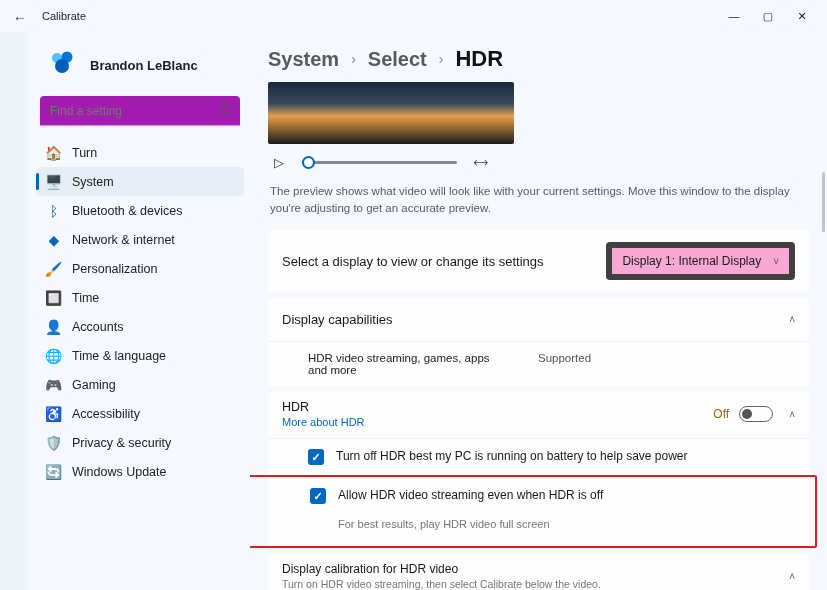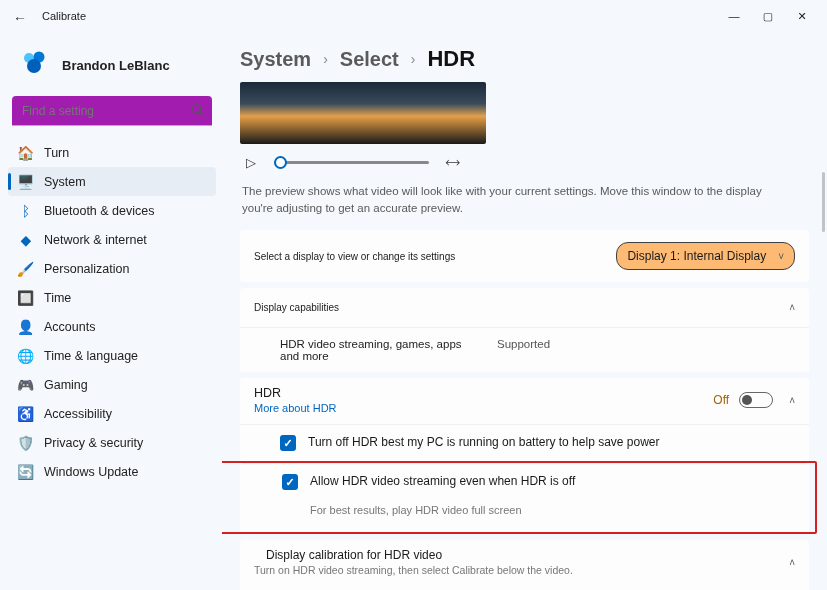--- a/index.html
+++ b/index.html
@@ -16,21 +16,21 @@
     height: 32px;
     display: flex;
     align-items: center;
     padding: 0 8px;
     background: #f5f8fc;
   }
   .titlebar .back { width: 24px; text-align: center; font-size: 14px; color: #333; cursor: pointer; }
   .titlebar .title { margin-left: 10px; font-size: 11px; color: #222; }
   .titlebar .spacer { flex: 1; }
   .win-btn { width: 34px; height: 26px; display:flex; align-items:center; justify-content:center; font-size:11px; color:#222; cursor:pointer; }
-  .app { display:flex; height: calc(590px - 32px); }
+  .app { display:flex; height: calc(590px - 32px); padding-left: 28px; }
   .sidebar { width: 222px; padding: 8px 6px 8px 8px; background: #f5f8fc; }
   .profile { display:flex; align-items:center; gap:10px; padding: 8px 10px 14px 10px; }
   .avatar { width:34px; height:34px; }
   .username { font-size:13px; font-weight:600; color:#222; }
   .search { position:relative; margin: 0 4px 12px 4px; }
   .search input { width:100%; height:30px; border:none; border-bottom:1px solid #eab308; background:#a21caf; padding:0 30px 0 10px; font-size:12px; outline:none; border-radius:4px 4px 0 0;}
   .search .sicon { position:absolute; right:8px; top:7px; color:#555; font-size:13px;}
   .nav { margin-top:6px; }
   .nav-item { display:flex; align-items:center; gap:10px; height:29px; padding:0 10px; border-radius:4px; cursor:pointer; color:#222; font-size:12.5px;}
   .nav-item.active { background:#e7edf4; position:relative;}
@@ -43,40 +43,40 @@
   .breadcrumb .current { color:#111; font-weight:600; font-size:22px;}
   .preview-thumb { width:246px; height:62px; background:linear-gradient(180deg,#1a2a3a 0%,#3a4a5a 35%,#e0a050 55%,#d09040 60%,#1a1a1a 100%); border-radius:2px; overflow:hidden;}
   .player-row { display:flex; align-items:center; gap:18px; padding:10px 6px 6px 6px;}
   .play { font-size:13px; color:#333; cursor:pointer;}
   .slider { flex:0 0 155px; height:3px; background:#888; position:relative; border-radius:2px;}
   .thumb { position:absolute; left:0; top:-5px; width:13px; height:13px; border-radius:50%; border:2px solid #0067c0; background:#fff;}
   .fs { font-size:14px; color:#333; cursor:pointer; transform:rotate(45deg);}
   .hint { font-size:11.5px; color:#5a5a5a; line-height:1.45; padding: 6px 10px 14px 2px; max-width:545px;}
   .card { background:#fdfdfe; border-radius:4px; margin-bottom:6px; }
   .card-row { display:flex; align-items:center; justify-content:space-between; padding:12px 14px; min-height:44px;}
-  .card-label { font-size:10px; color:#1a1a1a;}
-  .select { display:flex; align-items:center; gap:12px; border:1px solid #404040; background:#fdba74; border-radius:12px; padding:6px 10px; font-size:12px; cursor:pointer;}
+  .card-label { font-size:13px; color:#1a1a1a;}
+  .select { display:flex; align-items:center; gap:12px; border:6px solid #404040; background:#f9a8d4; border-radius:4px; padding:6px 10px; font-size:12px; cursor:pointer;}
   .chev { font-size:10px; color:#555;}
   .expander-head { display:flex; align-items:center; justify-content:space-between; padding:14px 14px; cursor:pointer;}
-  .sub { background:#fdfdfe; border-top:1px solid #eef0f3; padding:10px 14px 10px 40px; display:flex; gap:17px; font-size:11.5px;}
+  .sub { background:#fdfdfe; border-top:1px solid #eef0f3; padding:10px 14px 10px 40px; display:flex; gap:30px; font-size:11.5px;}
   .sub .k { color:#222; max-width:200px;}
   .sub .v { color:#555;}
   .hdr-row { display:flex; align-items:center; justify-content:space-between; padding:8px 14px 10px 14px;}
   .hdr-title { font-size:12.5px; color:#1a1a1a;}
   .hdr-link { font-size:11px; color:#0067c0; cursor:pointer; margin-top:2px;}
   .toggle-wrap { display:flex; align-items:center; gap:10px;}
   .toggle { width:34px; height:16px; border-radius:10px; border:1px solid #666; background:#fdfdfe; position:relative; cursor:pointer;}
   .toggle .knob { position:absolute; left:2px; top:2px; width:10px; height:10px; border-radius:50%; background:#555;}
   .check-row { display:flex; align-items:flex-start; gap:12px; padding:10px 14px 10px 40px;}
   .cbox { width:16px; height:16px; border-radius:3px; background:#0067c0; display:flex; align-items:center; justify-content:center; color:#fff; font-size:11px; font-weight:bold; cursor:pointer; flex-shrink:0;}
   .check-text { font-size:12px; color:#1a1a1a;}
   .check-sub { font-size:11px; color:#777; margin-top:16px;}
   .redbox { border:2px solid #d42020; border-radius:2px; margin:0 -8px 4px -22px; padding: 0 8px 6px 22px;}
   .cal-head { padding:8px 14px 10px 14px; display:flex; justify-content:space-between; align-items:center;}
-  .cal-title { font-size:12px; color:#1a1a1a;margin-left:12px;}
+  .cal-title { font-size:12px; color:#1a1a1a;}
   .cal-sub { font-size:10.5px; color:#777; margin-top:2px;}
   .preview2 { padding:6px 14px 0 40px; font-size:11.5px; color:#333;}
   .scrollbar { position:absolute; right:2px; top:140px; width:3px; height:60px; background:#c0c4c8; border-radius:2px;}
 </style>
 </head>
 <body>
 
 <div class="titlebar">
   <div class="back">←</div>
   <div class="title">Calibrate</div>

